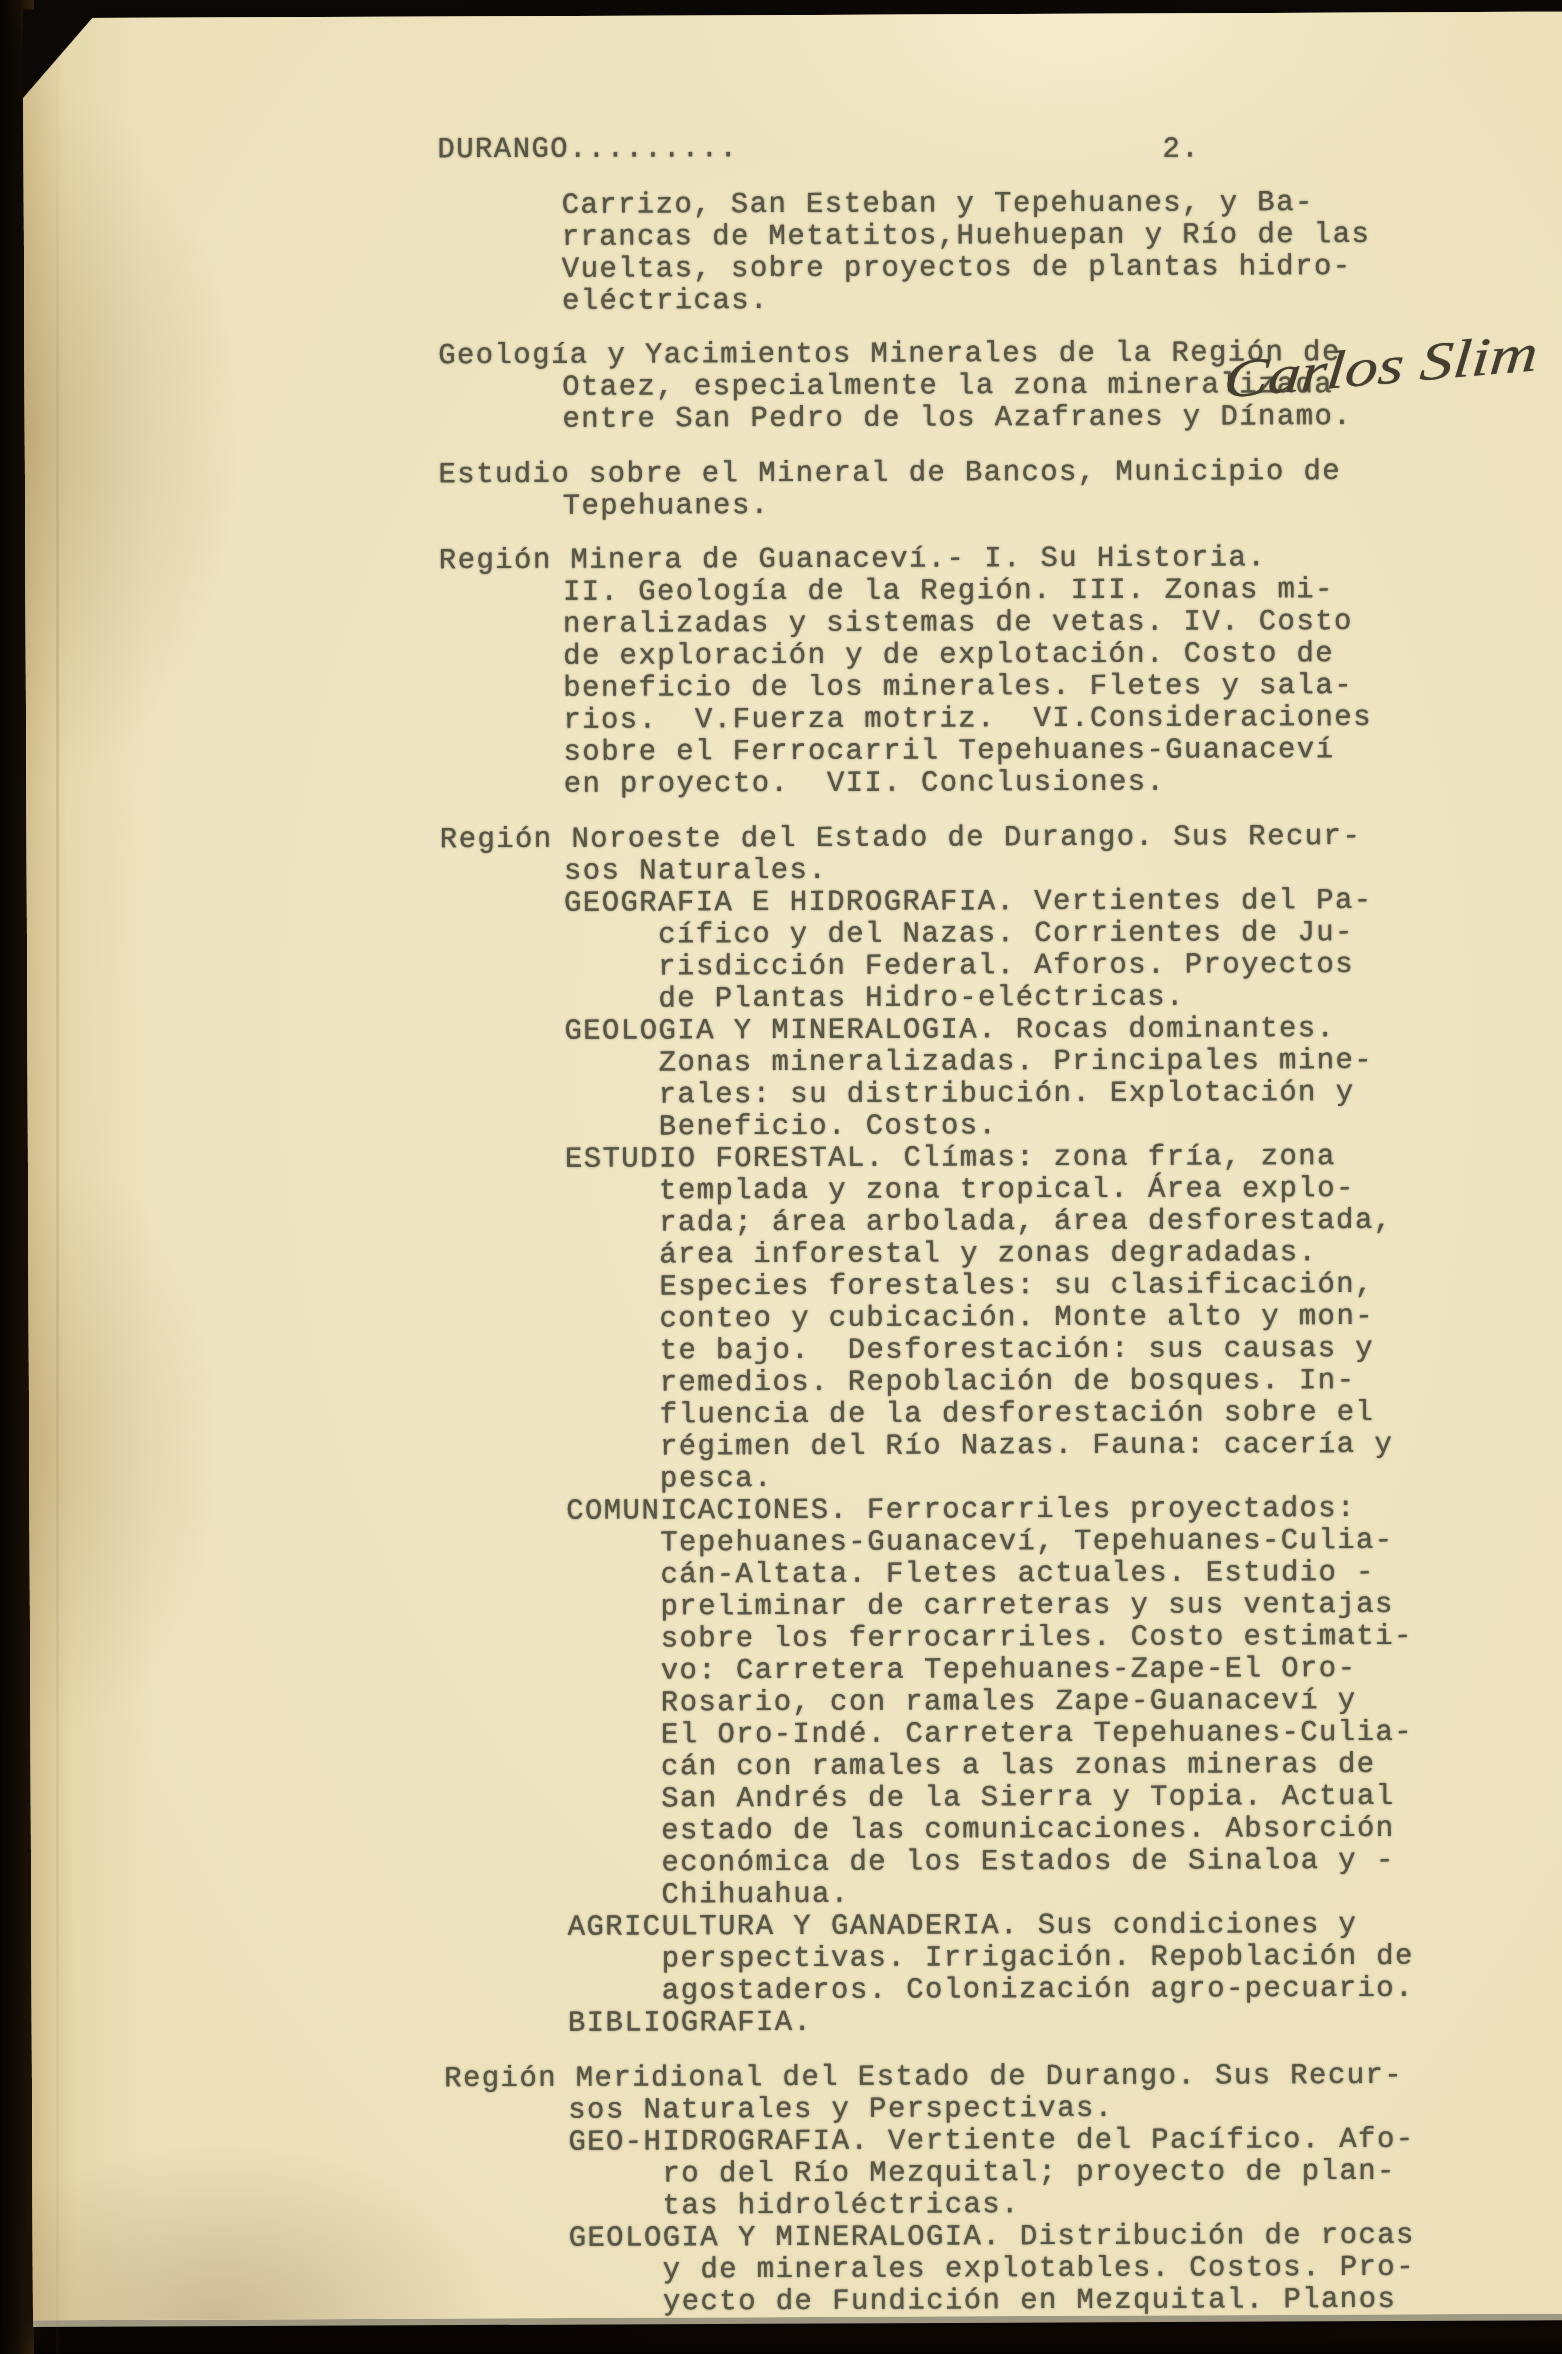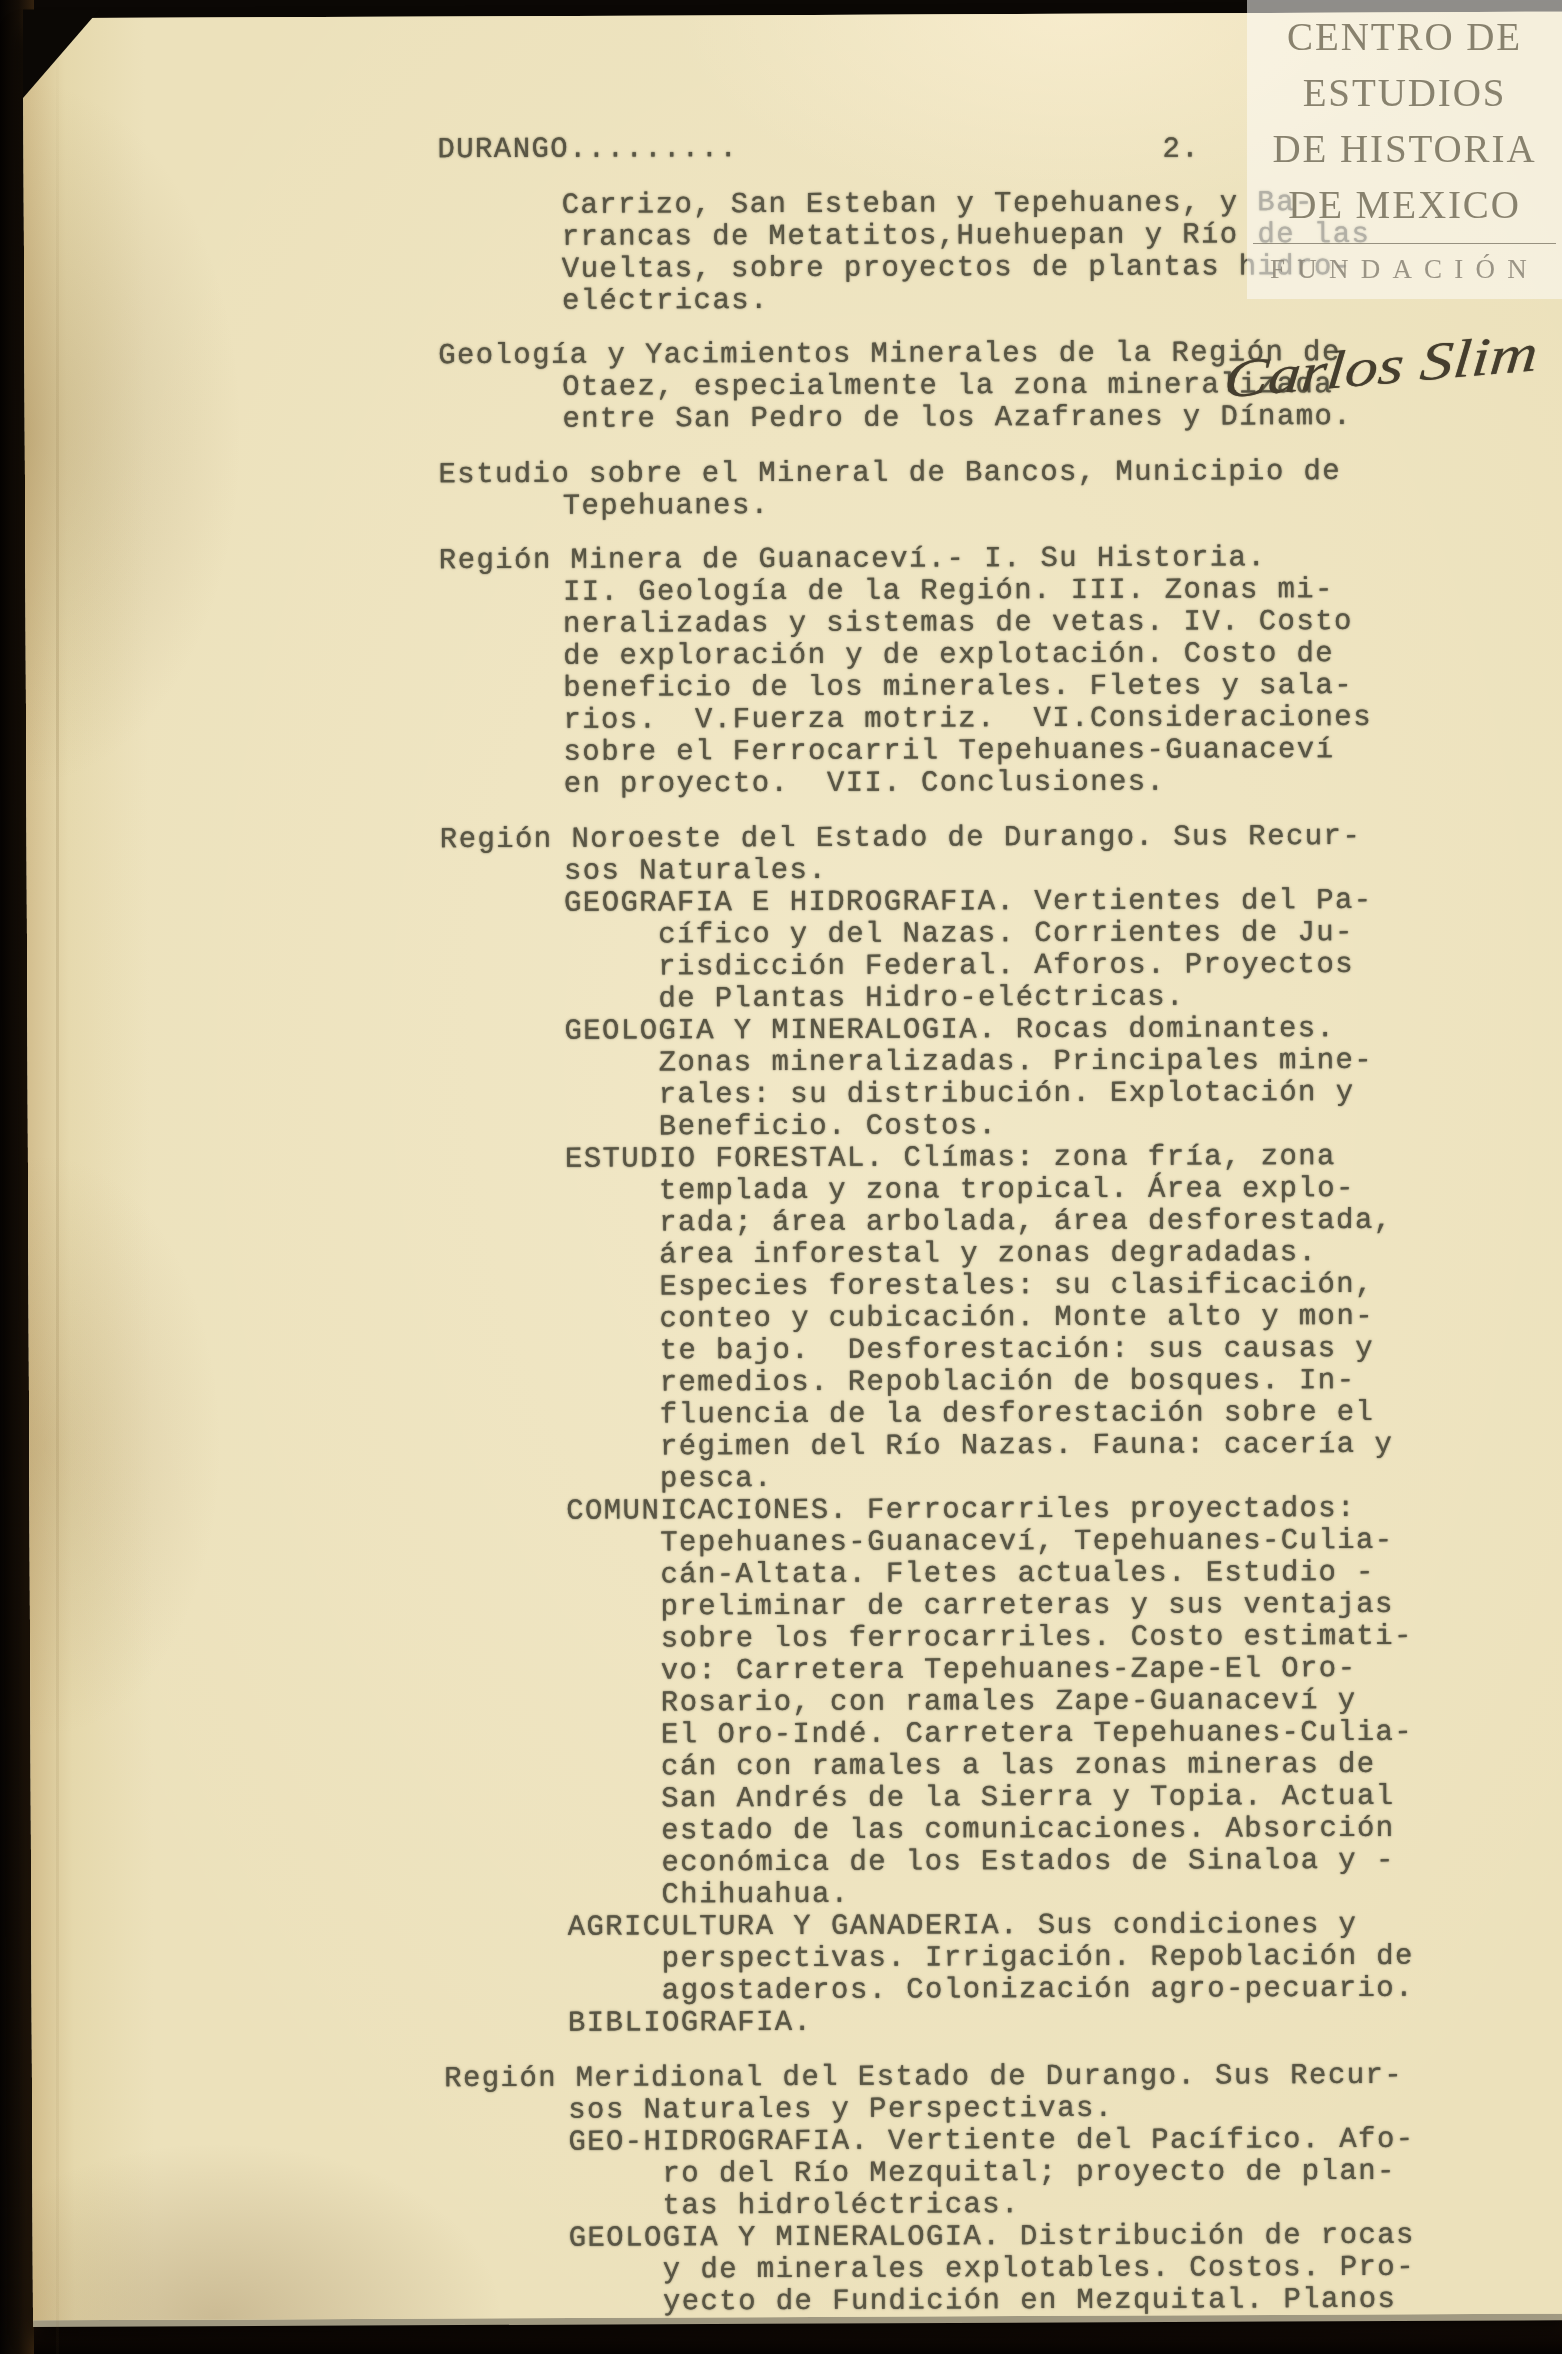--- a/index.html
+++ b/index.html
@@ -193,24 +193,16 @@
           <div class="tl ind1">GEO-HIDROGRAFIA. Vertiente del Pacífico. Afo-</div>
           <div class="tl ind2">ro del Río Mezquital; proyecto de plan-</div>
           <div class="tl ind2">tas hidroléctricas.</div>
           <div class="tl ind1">GEOLOGIA Y MINERALOGIA. Distribución de rocas</div>
           <div class="tl ind2">y de minerales explotables. Costos. Pro-</div>
           <div class="tl ind2">yecto de Fundición en Mezquital. Planos</div>
         </div>
       </div>
   </div>
 
-  <div class="watermark">
-    <div class="wm-line">CENTRO DE</div>
-    <div class="wm-line">ESTUDIOS</div>
-    <div class="wm-line">DE HISTORIA</div>
-    <div class="wm-line">DE MEXICO</div>
-    <div class="wm-rule"></div>
-    <div class="wm-foundation">FUNDACIÓN</div>
-  </div>
 
   <div class="signature">Carlos Slim</div>
 </div>
 
 
 </body></html>

